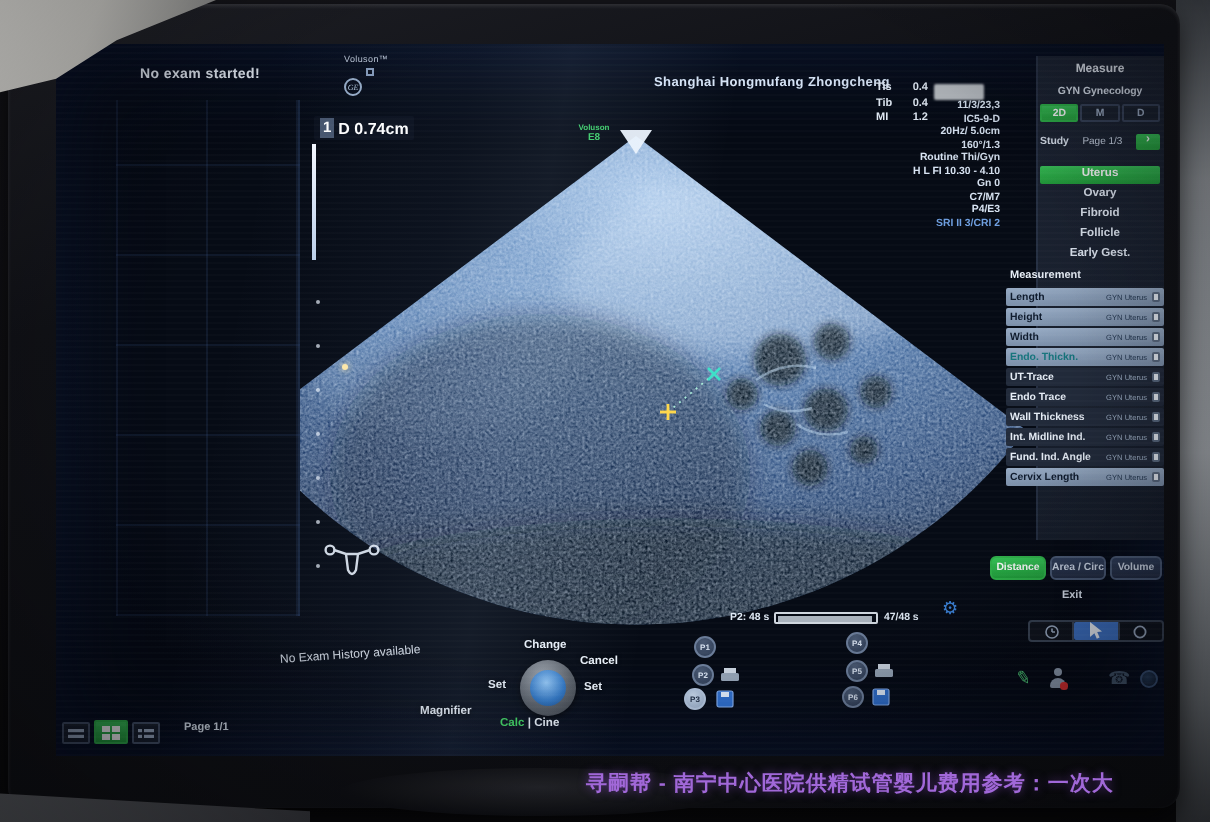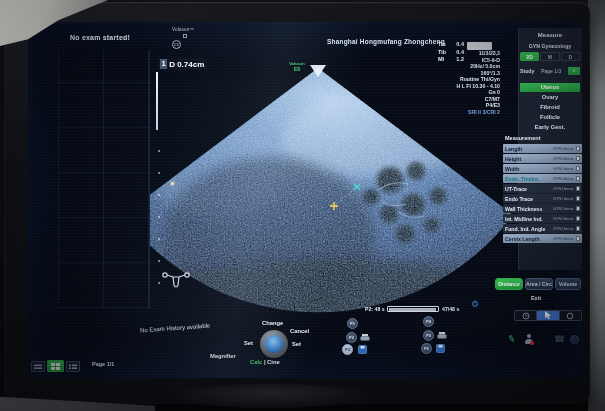--- a/index.html
+++ b/index.html
@@ -426,14 +426,15 @@
           <rect x="0" y="0.5" width="2" height="1.6" fill="#9fb0c8"></rect>
           <rect x="3" y="0.5" width="5" height="1.6" fill="#9fb0c8"></rect>
           <rect x="0" y="3.4" width="2" height="1.6" fill="#9fb0c8"></rect>
           <rect x="3" y="3.4" width="5" height="1.6" fill="#9fb0c8"></rect>
         </svg>
     </div>
     <div class="abs pagelabel">Page 1/1</div>
   </div>
 
   <div class="wall-corner"></div>
+  <div class="caption">寻嗣帮 - 南宁中心医院供精试管婴儿费用参考：一次大</div>
   <div class="vignette"></div>
 </div>
 
 </body></html>

